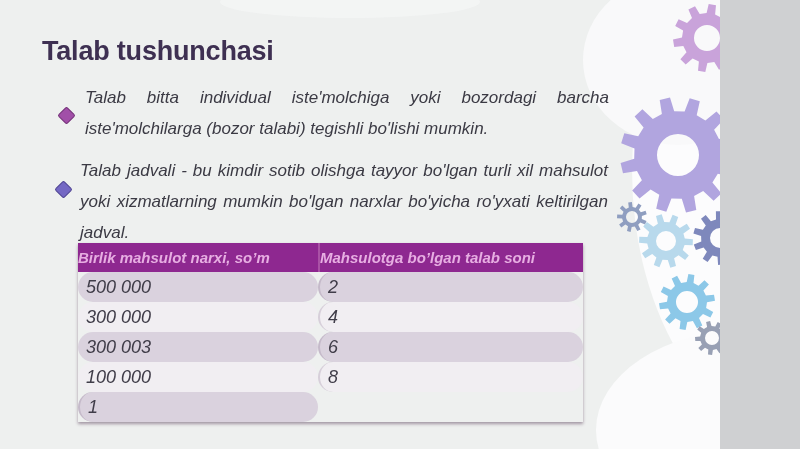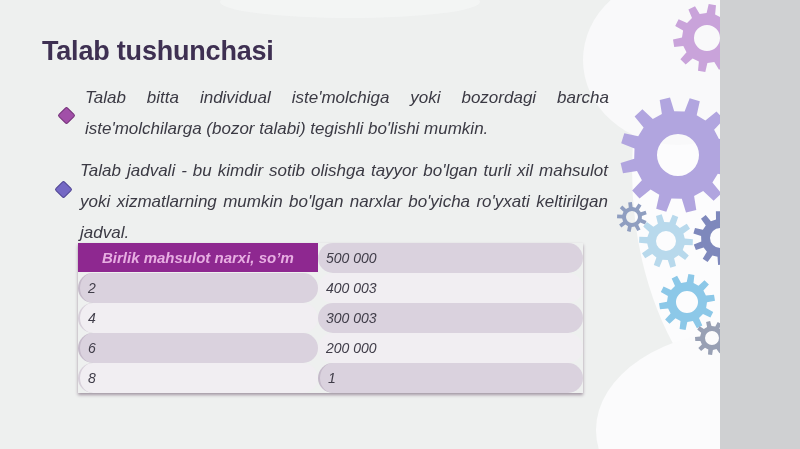--- a/index.html
+++ b/index.html
@@ -24,27 +24,27 @@
     border-radius:2px;
   }
   .diamond-1{left:60px;top:109px;background:#a14fa8;border:1px solid #743179;}
   .diamond-2{left:57px;top:183px;background:#7468c4;border:1px solid #4f4494;}
   .demand-table{
     position:absolute;left:78px;top:243px;width:505px;
     display:grid;grid-template-columns:240px 265px;
     box-shadow:0 2px 3px rgba(70,40,70,0.45);
   }
   .th{
-    height:29px;display:flex;align-items:center;padding:0 24px;box-sizing:border-box;
+    height:29px;display:flex;align-items:center;padding:0 0;box-sizing:border-box;
     background:#8e2890;color:#e7aee2;font-weight:700;font-style:italic;font-size:15px;
   }
   .th.col2{border-left:2px solid #aa52a6;}
   .td{
     height:30px;display:flex;align-items:center;padding:0 8px;box-sizing:border-box;
-    font-style:italic;font-size:14px;color:#403d49;border-radius:15px;
+    font-style:italic;font-size:18px;color:#403d49;border-radius:15px;
   }
   .row-odd{background:#dad2de;}
   .row-even{background:#f1eef2;}
   .td.col2{border-left:2px solid rgba(125,100,130,0.22);}
 </style>
 </head>
 <body>
 
 <div class="slide">
 
@@ -78,29 +78,30 @@
   <h1 class="title">Talab tushunchasi</h1>
 
   <span class="diamond diamond-1"></span>
   <div class="bullet-text bullet-1">Talab bitta individual iste'molchiga yoki bozordagi barcha iste'molchilarga (bozor talabi) tegishli bo'lishi mumkin.</div>
 
   <span class="diamond diamond-2"></span>
   <div class="bullet-text bullet-2">Talab jadvali - bu kimdir sotib olishga tayyor bo'lgan turli xil mahsulot yoki xizmatlarning mumkin bo'lgan narxlar bo'yicha ro'yxati keltirilgan jadval.</div>
 
   <div class="demand-table">
     <div class="th col1">Birlik mahsulot narxi, so’m</div>
+    <div class="th col2">Mahsulotga bo’lgan talab soni</div>
 
     <div class="td col1 row-odd">500 000</div>
     <div class="td col2 row-odd">2</div>
 
-    <div class="td col1 row-even">400 003</div>
+    <div class="td col1 row-even">300 000</div>
     <div class="td col2 row-even">4</div>
 
     <div class="td col1 row-odd">300 003</div>
     <div class="td col2 row-odd">6</div>
 
-    <div class="td col1 row-even">200 000</div>
+    <div class="td col1 row-even">100 000</div>
     <div class="td col2 row-even">8</div>
 
     <div class="td col2 row-odd">1</div>
   </div>
 
 </div>
 
 </body></html>

